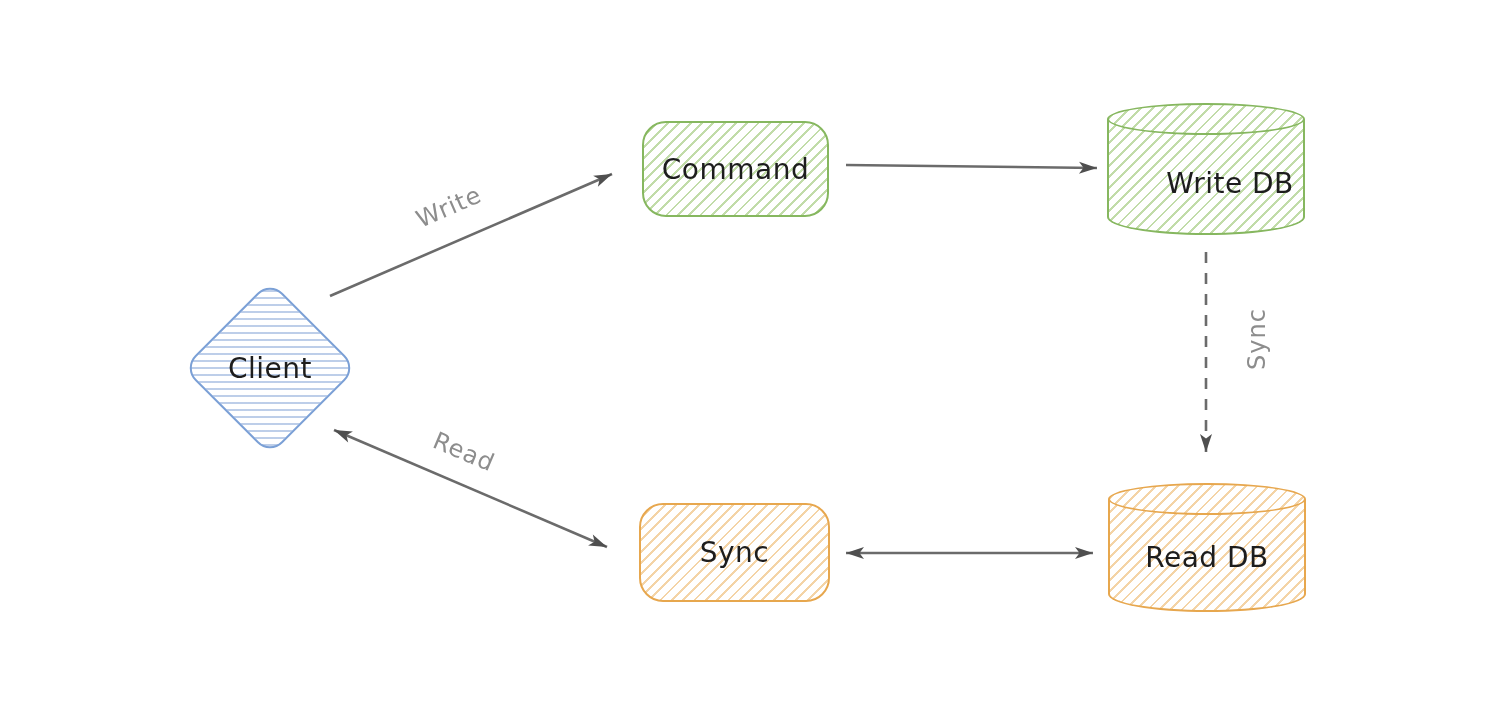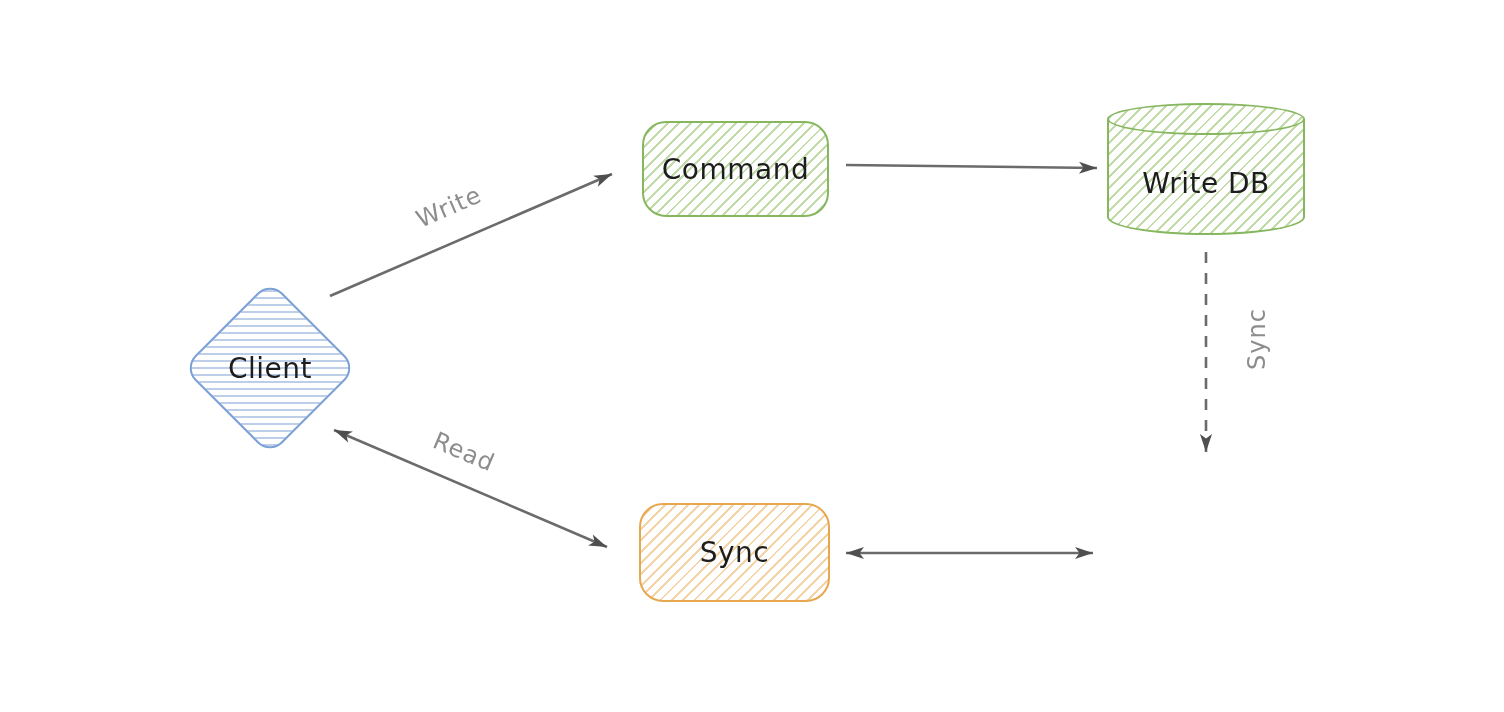--- a/index.html
+++ b/index.html
@@ -102,21 +102,21 @@
     background-color: #ffffff;
   }
   .cyl-green .cyl-body, .cyl-green .cyl-top { border-color: #86b75f; }
   .cyl-orange .cyl-body, .cyl-orange .cyl-top { border-color: #e7a74e; }
 
   .cyl-write-db { left: 1107px; top: 103px; width: 198px; height: 132px; }
   .cyl-write-db .cyl-body { height: 116px; }
   .cyl-read-db  { left: 1108px; top: 483px; width: 198px; height: 129px; }
   .cyl-read-db  .cyl-body { height: 113px; }
   .cylinder .node-label { left: 0; }
-  .cyl-write-db .node-label { top: 64px; }
+  .cyl-write-db .node-label { top: 64px; padding-left: 24px; }
   .cyl-read-db  .node-label { top: 58px; }
 
   
   .edge-label {
     position: absolute;
     font-size: 24px;
     color: #8d8d8d;
     letter-spacing: 1px;
     white-space: nowrap;
     user-select: none;
@@ -163,14 +163,19 @@
   <div class="node cylinder cyl-green cyl-write-db">
     <div class="cyl-body hatch-green"></div>
     <div class="cyl-top hatch-green"></div>
     <div class="node-label">Write DB</div>
   </div>
 
   <div class="node rect rect-query hatch-orange">
     <div class="node-label">Sync</div>
   </div>
 
+  <div class="node cylinder cyl-orange cyl-read-db">
+    <div class="cyl-body hatch-orange"></div>
+    <div class="cyl-top hatch-orange"></div>
+    <div class="node-label">Read DB</div>
+  </div>
 
 </div>
 
 </body></html>

